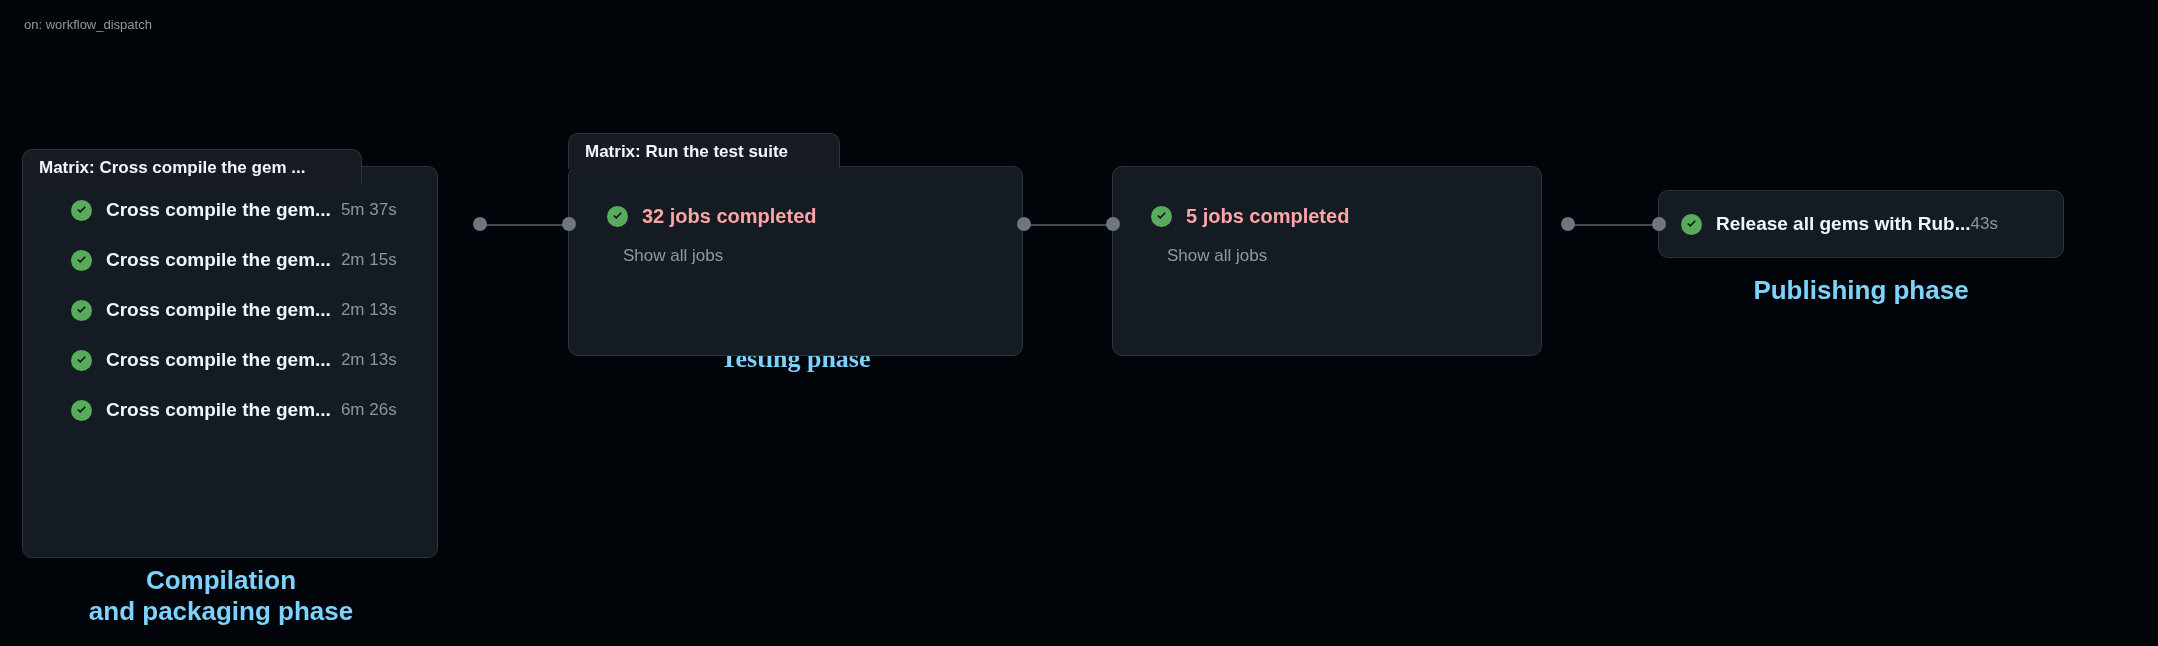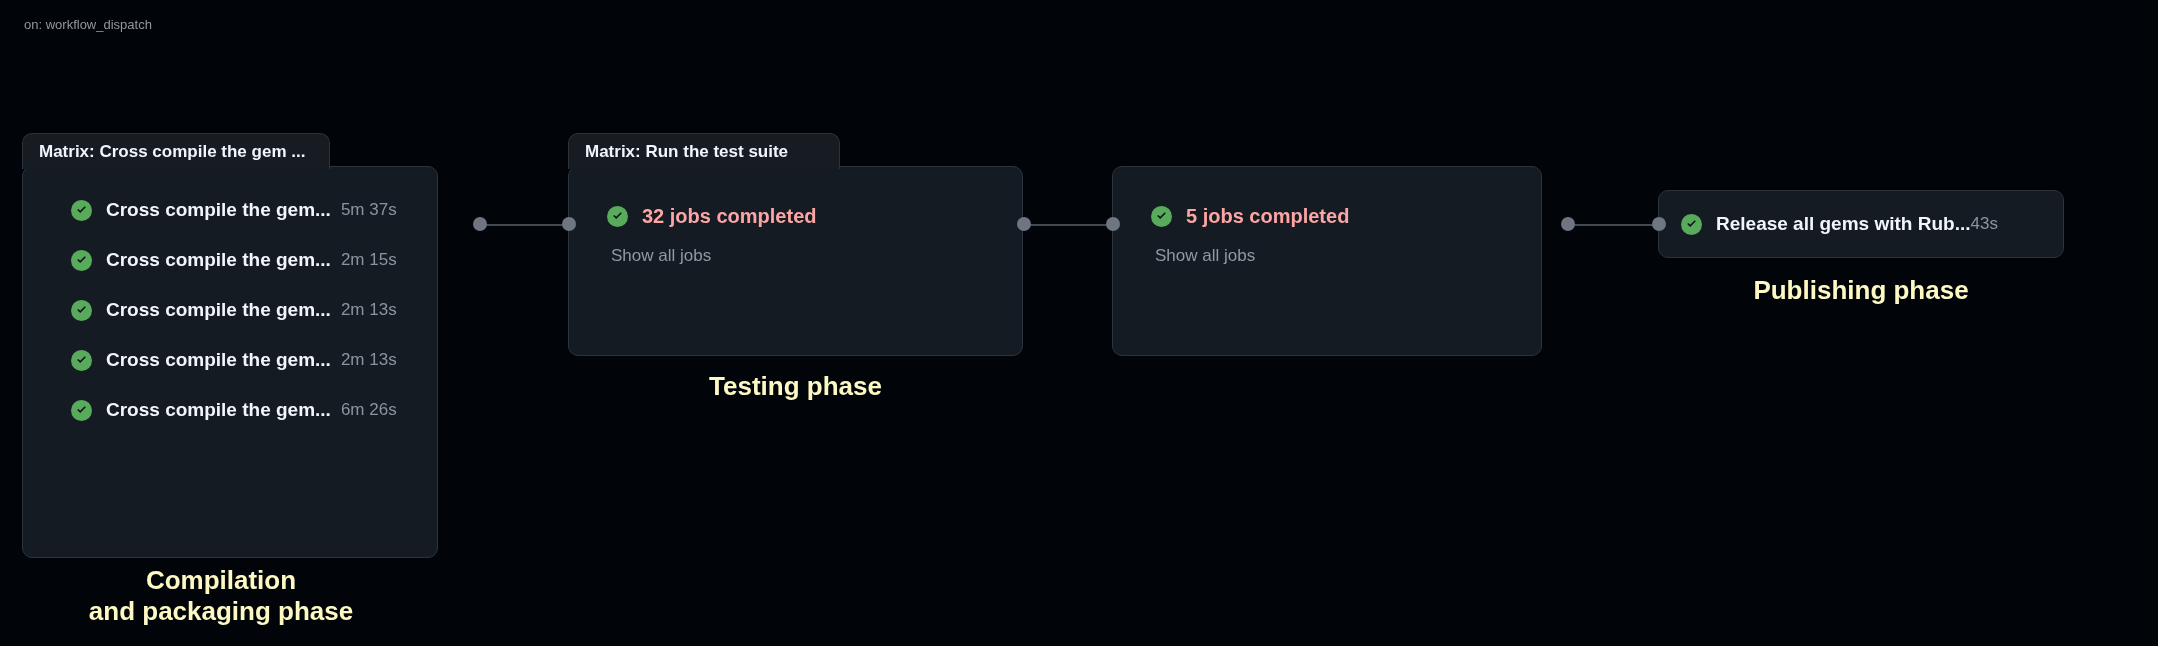--- a/index.html
+++ b/index.html
@@ -122,21 +122,21 @@
     font-size: 20px;
     font-weight: bold;
     color: #fca5a5;
     margin-left: 14px;
     white-space: nowrap;
   }
   .show-all {
     font-size: 17px;
     color: #9198a1;
     margin-top: 18px;
-    margin-left: 4px;
+    margin-left: 16px;
     white-space: nowrap;
     cursor: pointer;
   }
 
   
   .check {
     width: 21px;
     height: 21px;
     border-radius: 50%;
     background: #57ab5a;
@@ -184,21 +184,21 @@
   .conn-line {
     position: absolute;
     height: 2px;
     background: #424a53;
     z-index: 1;
   }
 
   
   .annotation {
     position: absolute;
-    color: #fef9c3;
+    color: #7dd3fc;
     font-size: 26px;
     font-weight: bold;
     text-align: center;
     line-height: 1.18;
     white-space: pre-line;
   }
 </style>
 </head>
 <body>
 
@@ -207,21 +207,21 @@
 </div>
 
 <div class="graph">
 
   <div class="conn-line" style="left:478px; top:224px; width:98px;"></div>
   <div class="conn-line" style="left:1022px; top:224px; width:98px;"></div>
   <div class="conn-line" style="left:1566px; top:224px; width:98px;"></div>
 
   <div class="matrix-group" style="left:22px; top:133px; width:458px; height:425px;">
 
-    <div class="matrix-tab" style="width:308px;">
+    <div class="matrix-tab" style="width:340px;margin-top:16px;">
       <span class="matrix-tab-label">Matrix: Cross compile the gem ...</span>
     </div>
 
     <div class="matrix-body" style="width:416px; height:392px;">
       <div class="job-list">
 
         <div class="job-row">
           <span class="check">
             <svg width="13" height="13" viewBox="0 0 16 16" aria-hidden="true">
               <path d="M13.3 4.1 6.4 11 2.7 7.3l1.3-1.3 2.4 2.4 5.6-5.6z" fill="#0d1117"></path>
@@ -327,18 +327,18 @@
   <div class="conn-dot" style="left:473px; top:217px;"></div>
   <div class="conn-dot" style="left:562px; top:217px;"></div>
   <div class="conn-dot" style="left:1017px; top:217px;"></div>
   <div class="conn-dot" style="left:1106px; top:217px;"></div>
   <div class="conn-dot" style="left:1561px; top:217px;"></div>
   <div class="conn-dot" style="left:1652px; top:217px;"></div>
 
   <div class="annotation" style="left:22px; top:565px; width:398px;">Compilation
 and packaging phase</div>
 
-  <div class="annotation" style="left:568px; top:371px; width:455px;">Testing phase</div>
+  <div class="annotation" style="left:568px; top:344px; width:455px;font-family:Liberation Serif, serif;">Testing phase</div>
 
 
   <div class="annotation" style="left:1658px; top:275px; width:406px;">Publishing phase</div>
 
 </div>
 
 </body></html>

